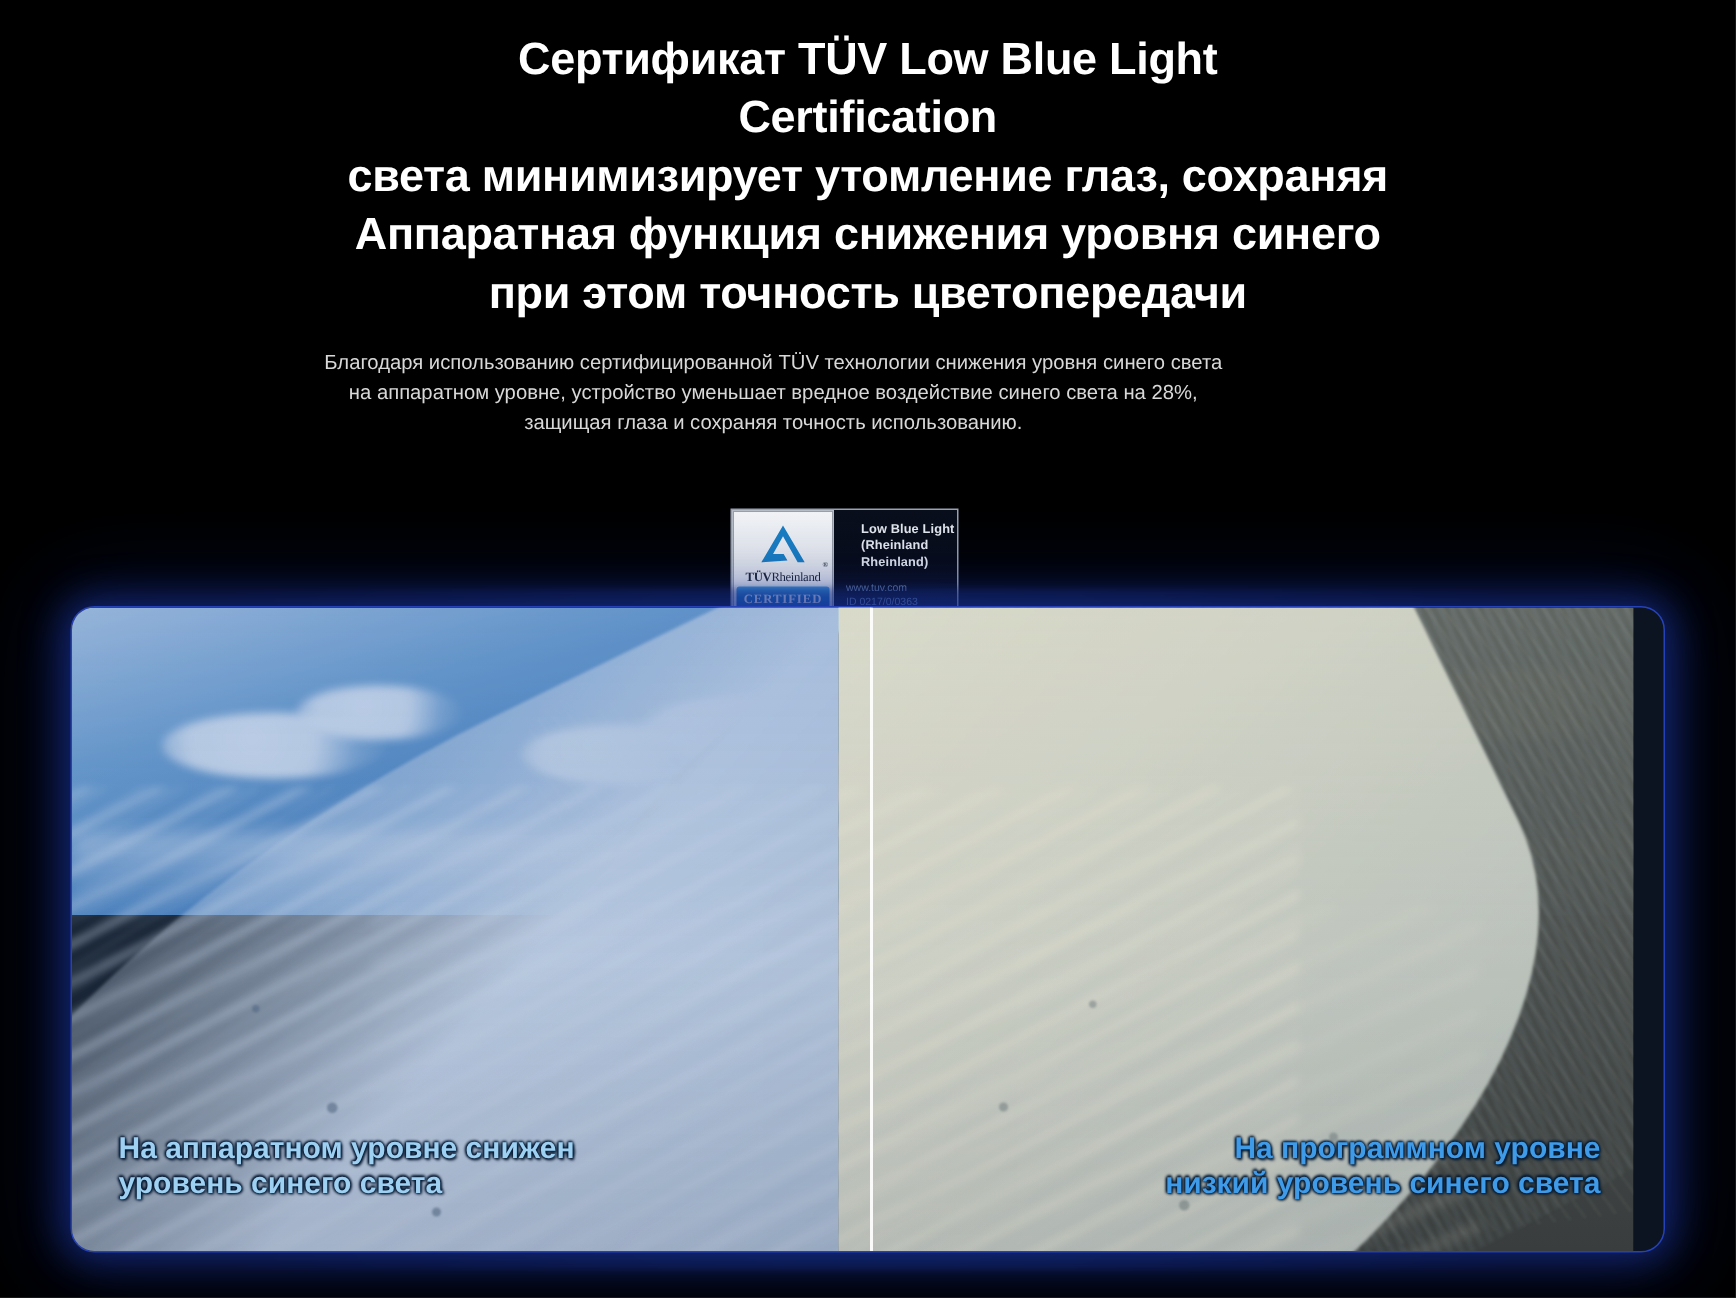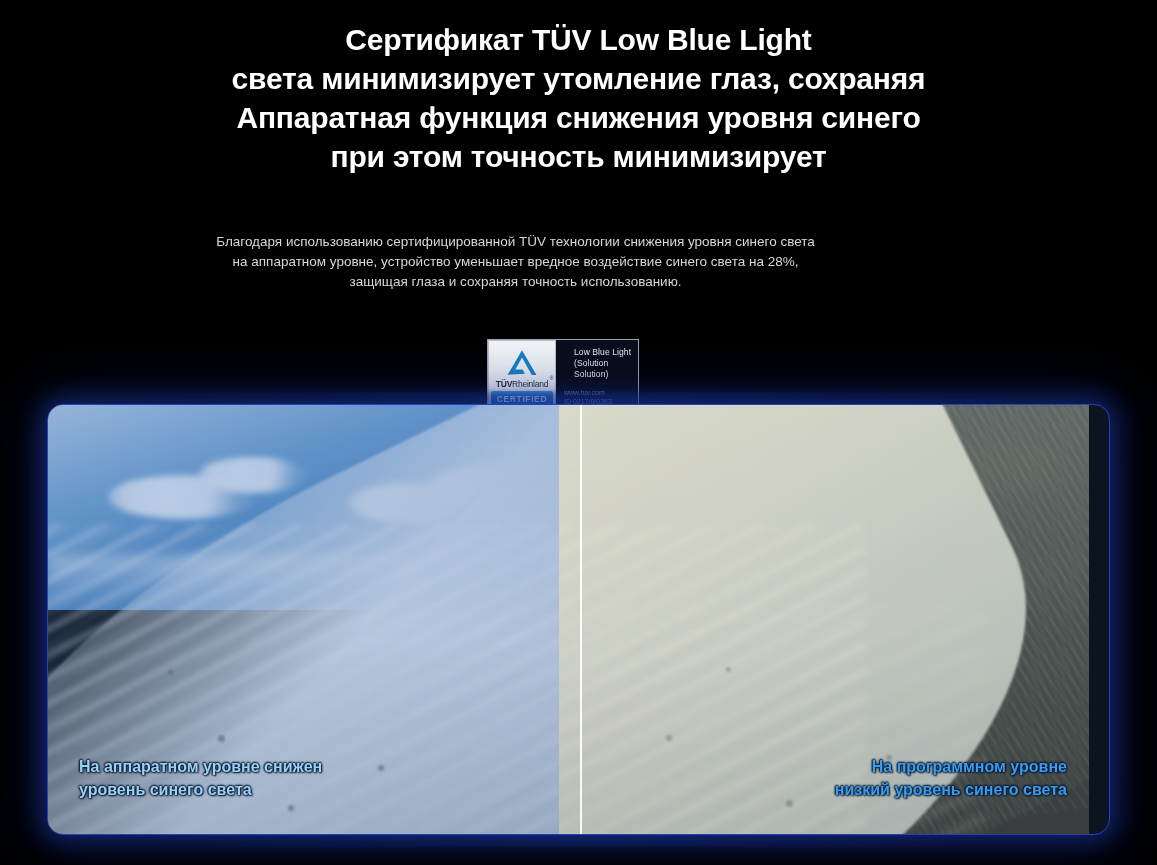--- a/index.html
+++ b/index.html
@@ -34,20 +34,21 @@
     background:linear-gradient(180deg,#0a0f1c 0%, #04060c 100%);
     border:1px solid #9aa4b4;
   }
   .tuv-mark {
     width:68px; height:100%;
     background:linear-gradient(180deg,#f4f6f8 0%, #e7eaee 62%, #d6dbe1 100%);
     border:1px solid #b9c0c9;
     display:flex; flex-direction:column; align-items:center;
     justify-content:flex-start; padding-top:4px;
     position:relative;
+    font-family:Liberation Serif, serif;
   }
   .tuv-tri { width:34px; height:30px; margin-top:3px; }
   .tuv-word {
     font-size:8.5px; font-weight:bold; color:#1d2430;
     letter-spacing:-0.25px; margin-top:1px; white-space:nowrap;
     position:relative;
   }
   .tuv-word sup { font-size:5px; position:absolute; top:-4px; right:-5px; font-weight:400;}
   .tuv-word .thin { font-weight:400; }
   .tuv-cert {
@@ -55,21 +56,21 @@
     background:linear-gradient(180deg,#4aa3e0 0%, #1a73c0 52%, #135ba0 100%);
     color:#fff; font-size:8.5px; font-weight:bold; letter-spacing:0.6px;
     display:flex; align-items:center; justify-content:center;
     border-radius:2px;
   }
   .tuv-info {
     flex:1; padding:7px 0 0 8px; position:relative;
   }
   .tuv-info .l {
     display:block; color:#e8ecf1; font-size:8.5px; line-height:11px;
-    font-weight:normal; letter-spacing:0.1px;padding-left:10px;
+    font-weight:bold; letter-spacing:0.1px;padding-left:10px;
   }
   .tuv-url {
     position:absolute; left:8px; bottom:3px;
     color:#6f86a6; font-size:7px; line-height:8.5px;
   }
   .tuv-url span { display:block; }
 
   
   .glow-wrap {
     position:absolute; left:33px; top:392px;
@@ -169,64 +170,65 @@
 
   
   .divider {
     position:absolute; left:532px; top:0; width:2px; height:431px;
     background:rgba(255,255,255,0.92); z-index:7;
   }
 
   
   .cap {
     position:absolute; z-index:9;
-    font-size:16px; font-weight:bold; line-height:23px;
+    font-size:20px; font-weight:bold; line-height:23px;
     white-space:pre-line;
   }
   .cap-l {
     left:31px; bottom:33px; color:#9ed0f2;
     text-shadow:0 0 2px #06203f, 1px 1px 2px #03142b, -1px 0 2px #03142b, 0 -1px 2px #03142b;
   }
   .cap-r {
     right:22px; bottom:33px; color:#3f9ae8; text-align:right;
     text-shadow:0 0 2px #021a33, 1px 1px 2px #021a33, -1px 0 2px #021a33, 0 -1px 2px #021a33;
   }
 </style>
 </head>
 <body>
 
 <div class="page">
 
   <div class="headline">
     <span class="ln">Сертификат TÜV Low Blue Light</span>
+    <span class="ln">Certification</span>
     <span class="ln">света минимизирует утомление глаз, сохраняя</span>
     <span class="ln">Аппаратная функция снижения уровня синего</span>
-    <span class="ln">при этом точность минимизирует</span>
+    <span class="ln">при этом точность цветопередачи</span>
   </div>
 
   <div class="subcopy">
     <span class="ln">Благодаря использованию сертифицированной TÜV технологии снижения уровня синего света</span>
     <span class="ln">на аппаратном уровне, устройство уменьшает вредное воздействие синего света на 28%,</span>
     <span class="ln">защищая глаза и сохраняя точность использованию.</span>
   </div>
 
   <div class="tuv-badge">
     <div class="tuv-mark">
       <svg class="tuv-tri" viewBox="0 0 40 34">
         <path d="M20 2 L37 31 L31.5 31 L20 10.5 L12.2 24.5 L20.5 24.5 L23.5 29.6 L3 31 Z" fill="#1a7fc4"></path>
       </svg>
       <div class="tuv-word">
         <span>TÜV</span><span class="thin">Rheinland</span><sup>®</sup>
       </div>
       <div class="tuv-cert">CERTIFIED</div>
     </div>
     <div class="tuv-info">
       <span class="l">Low Blue Light</span>
-      <span class="l">(Solution</span>
-      <span class="l">Solution)</span>
+      <span class="l">(Rheinland</span>
+      <span class="l">Rheinland)</span>
       <div class="tuv-url">
         <span>www.tuv.com</span>
         <span>ID 0217/0/0363</span>
       </div>
     </div>
   </div>
 
   <div class="glow-wrap"></div>
 
   <div class="panel">

